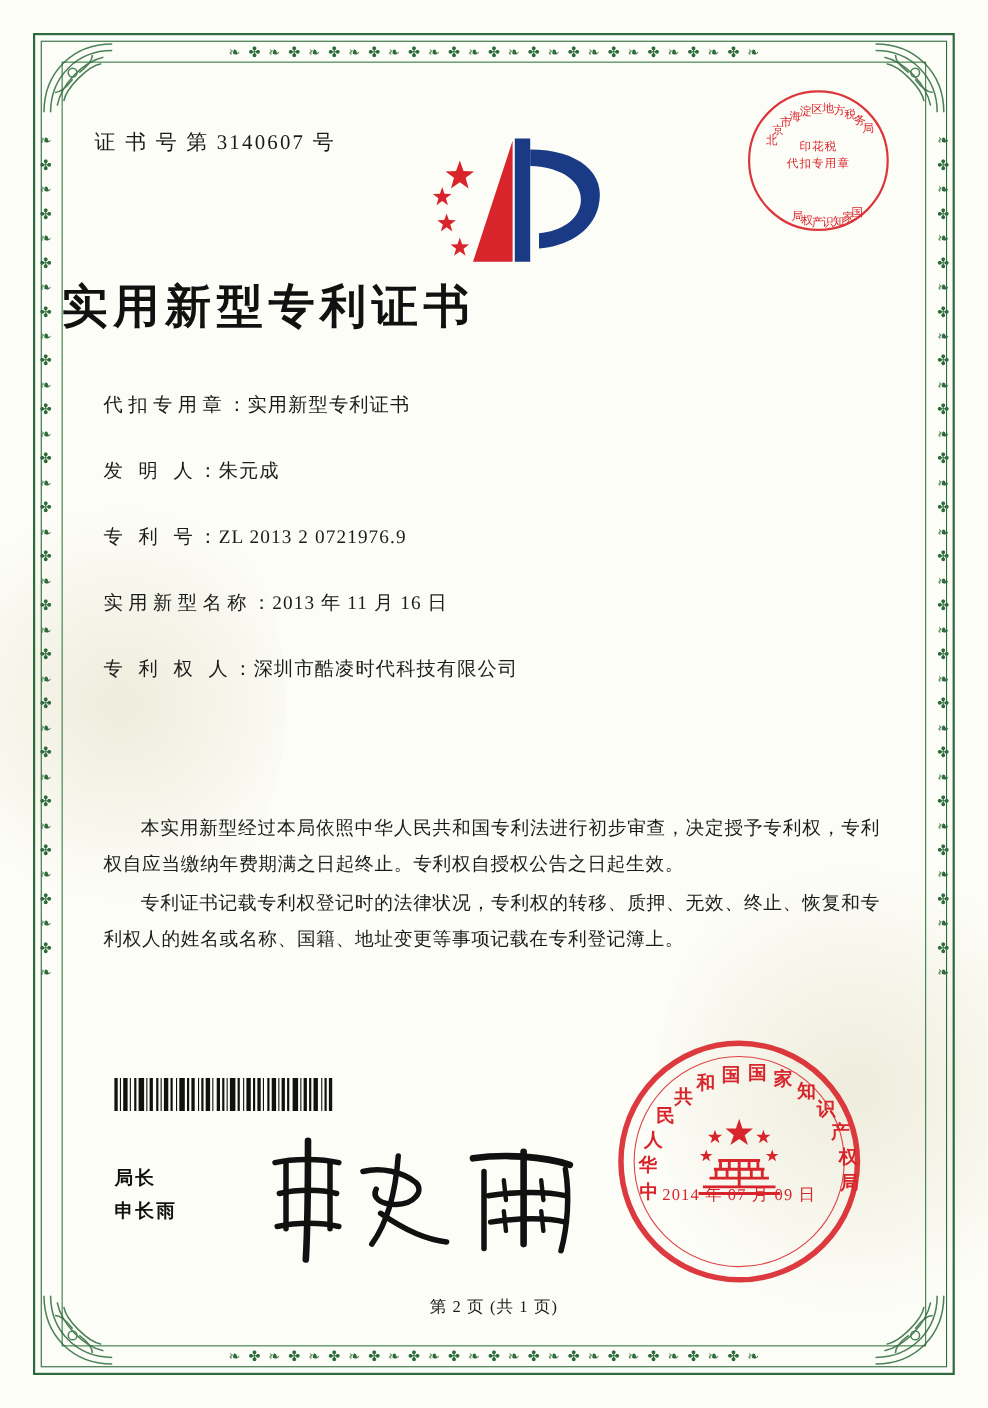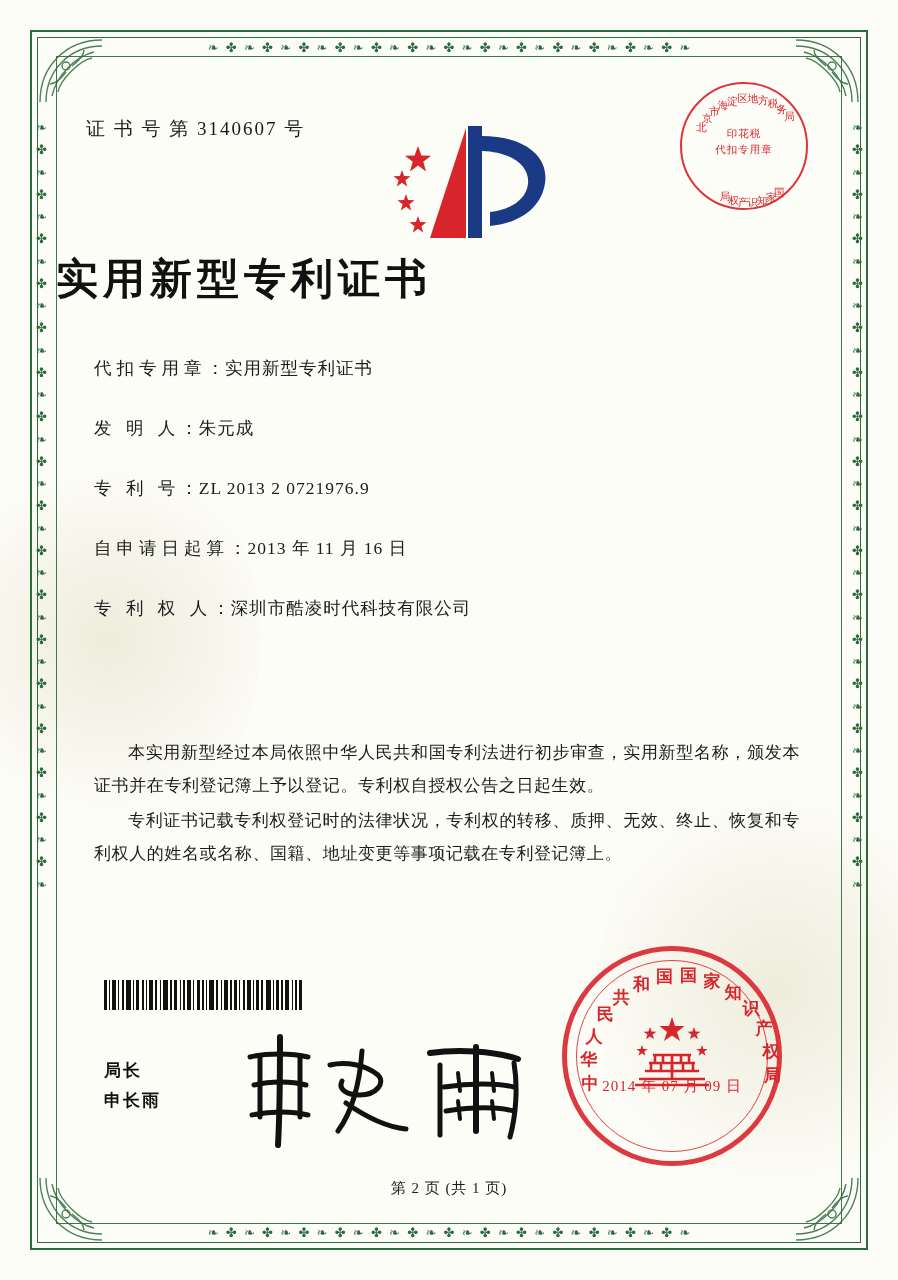--- a/index.html
+++ b/index.html
@@ -361,29 +361,29 @@
       <div class="field">
         <span class="lab">代扣专用章</span><span>：</span><span>实用新型专利证书</span>
       </div>
       <div class="field">
         <span class="lab">发 明 人</span><span>：</span><span>朱元成</span>
       </div>
       <div class="field">
         <span class="lab">专 利 号</span><span>：</span><span>ZL 2013 2 0721976.9</span>
       </div>
       <div class="field">
-        <span class="lab">自申请日起算</span><span>：</span><span>2013 年 11 月 16 日</span>
+        <span class="lab">实用新型名称</span><span>：</span><span>2013 年 11 月 16 日</span>
       </div>
       <div class="field">
         <span class="lab">专 利 权 人</span><span>：</span><span>深圳市酷凌时代科技有限公司</span>
       </div>
     </div>
 
     <div class="paras">
-      <p>本实用新型经过本局依照中华人民共和国专利法进行初步审查，实用新型名称，颁发本证书并在专利登记簿上予以登记。专利权自授权公告之日起生效。</p>
+      <p>本实用新型经过本局依照中华人民共和国专利法进行初步审查，决定授予专利权，专利权自应当缴纳年费期满之日起终止。专利权自授权公告之日起生效。</p>
       <p>专利证书记载专利权登记时的法律状况，专利权的转移、质押、无效、终止、恢复和专利权人的姓名或名称、国籍、地址变更等事项记载在专利登记簿上。</p>
     </div>
 
     <div class="barcode">
       <i style="width:3px"></i>
         <i style="width:2px;background:transparent"></i>
       <i style="width:1px"></i>
         <i style="width:2px;background:transparent"></i>
       <i style="width:4px"></i>
         <i style="width:2px;background:transparent"></i>

